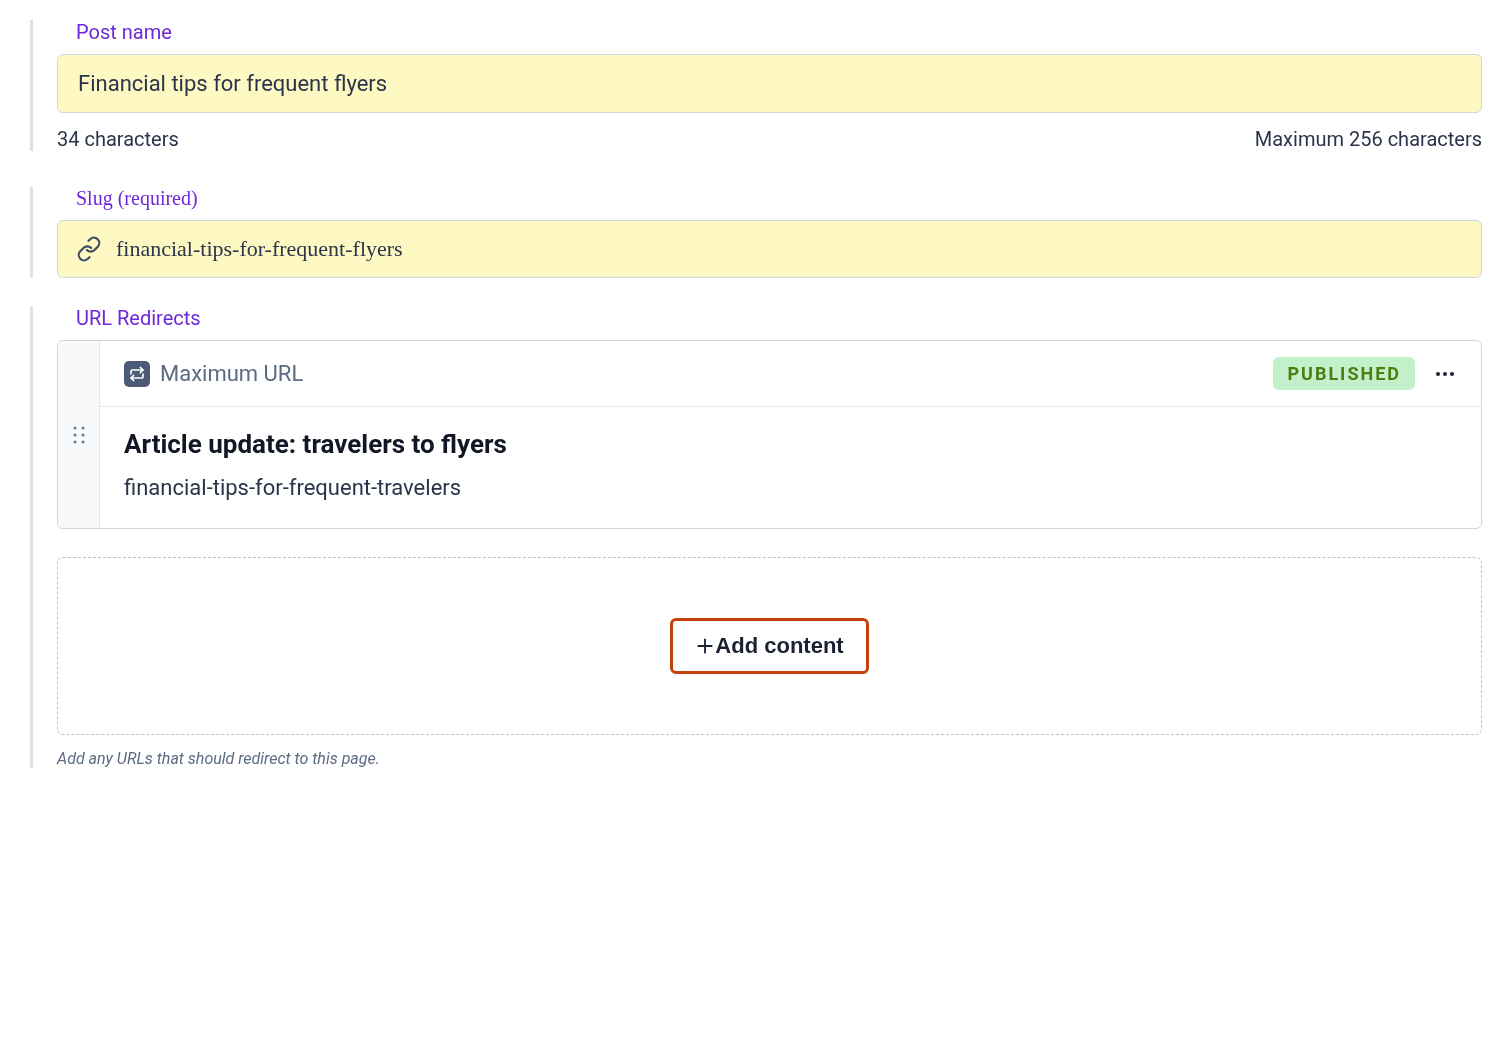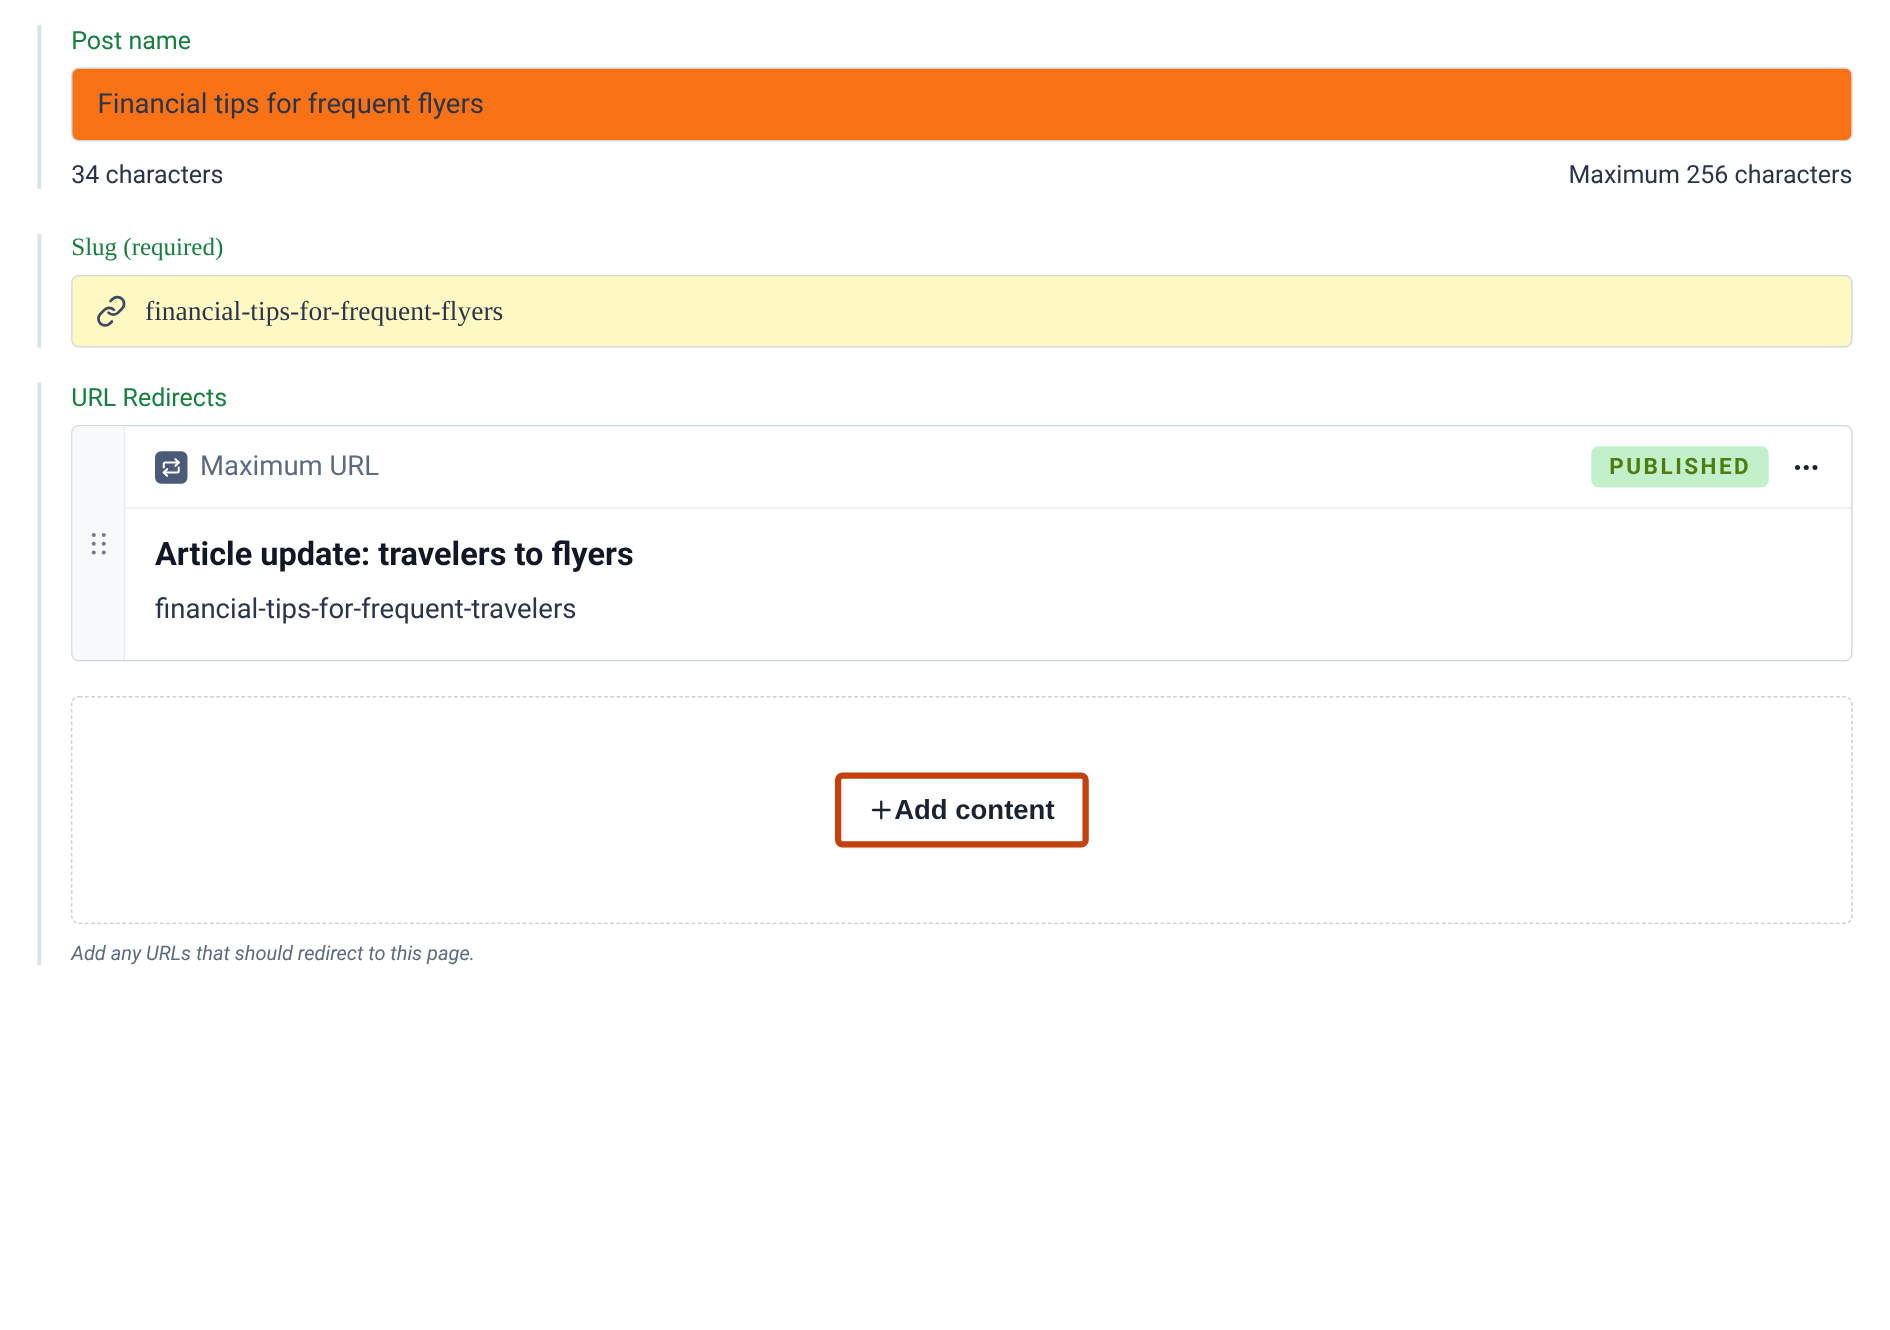--- a/index.html
+++ b/index.html
@@ -13,34 +13,35 @@
   }
 
   .field-group {
     border-left: 3px solid #dbe1e8;
     padding-left: 24px;
     margin-bottom: 36px;
   }
   .field-group.tight { margin-bottom: 28px; font-family: Liberation Serif, serif; }
 
   .field-label {
-    color: #15803d;
+    color: #6d28d9;
     font-size: 20px;
     font-weight: 400;
     margin-bottom: 10px;
+    margin-left: 19px;
   }
 
   .text-input {
     width: 100%;
     padding: 16px 20px;
     font-size: 22px;
     color: #2a344a;
     border: 1px solid #cdd5df;
     border-radius: 6px;
-    background: #f97316;
+    background: #fef9c3;
     font-family: inherit;
   }
 
   .char-row {
     display: flex;
     justify-content: space-between;
     margin-top: 14px;
     font-size: 20px;
     color: #2a344a;
     gap: 32px;
@@ -146,21 +147,21 @@
     border-radius: 6px;
     padding: 60px 0;
     display: flex;
     align-items: center;
     justify-content: center;
   }
   .add-content-btn {
     display: inline-flex;
     align-items: center;
     padding: 12px 22px;
-    border: 5px solid #c2410c;
+    border: 3px solid #c2410c;
     border-radius: 6px;
     background: #fff;
     box-shadow: 0 1px 2px rgba(0,0,0,0.05);
     font-size: 22px;
     font-weight: 600;
     color: #1a2131;
     cursor: pointer;
   }
 
   .help-text {

